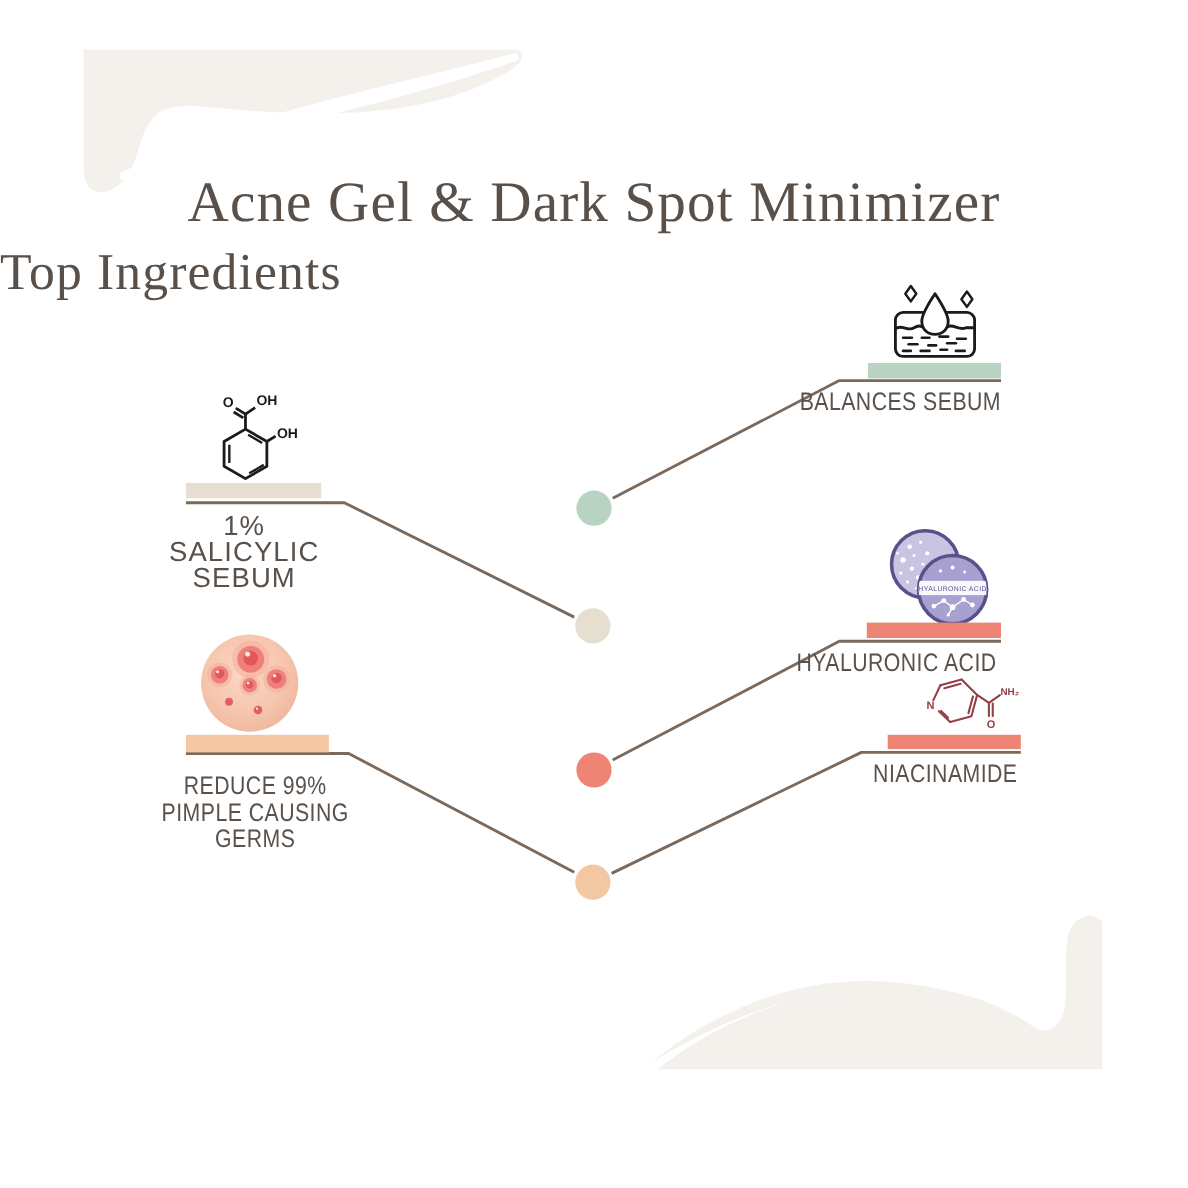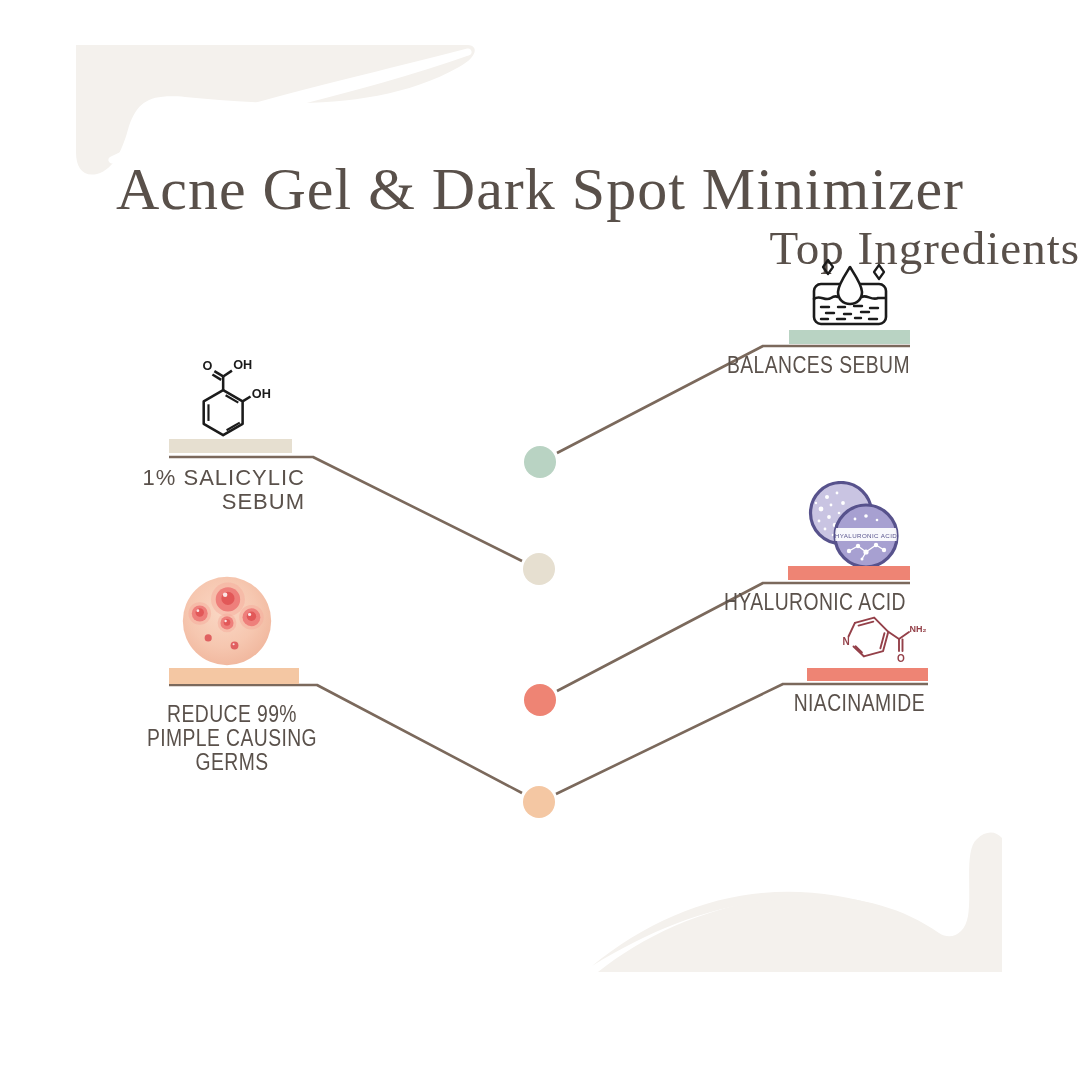--- a/index.html
+++ b/index.html
@@ -7,36 +7,36 @@
     position:relative;width:1080px;height:1080px;overflow:hidden;
     background:var(--background,#fff);
     font-family:"Liberation Sans",sans-serif;
     color:var(--label_text,#5a514b);
   }
   .abs{position:absolute;}
   svg{display:block;}
   .title{
     position:absolute;left:0;right:0;top:158px;margin:0;
     text-align:center;font-family:"Liberation Serif",serif;font-weight:400;
-    font-size:60px;line-height:1.05;letter-spacing:1px;color:var(--title_text,#59504a);
+    font-size:52px;line-height:1.05;letter-spacing:1px;color:var(--title_text,#59504a);
   }
   .subtitle{
     position:absolute;left:0;right:0;top:224px;margin:0;
-    text-align:right;font-family:"Liberation Serif",serif;font-weight:500;
+    text-align:left;font-family:"Liberation Serif",serif;font-weight:500;
     font-size:47px;line-height:1.05;letter-spacing:1px;color:var(--title_text,#59504a);
   }
   .bar{position:absolute;}
   .label{
     position:absolute;font-size:23px;line-height:24px;letter-spacing:.5px;
     color:var(--label_text,#5a514b);font-weight:400;
   }
   .cond{transform:scaleX(.84);}
   .cond.right{transform-origin:right center;text-align:right;}
   .cond.center{transform-origin:center center;text-align:center;}
-  .normal{letter-spacing:1px;font-size:22px;line-height:24px;text-align:right;}
+  .normal{letter-spacing:1px;font-size:25px;line-height:24px;text-align:center;}
 </style>
 </head>
 <body>
 
 <div class="canvas">
 
   <svg class="abs" style="left:0;top:0" width="1080" height="1080" viewBox="0 0 1080 1080">
     <g>
       <path fill="var(--blob)" d="M76,45 L468,45 C479,46 477,57 459,67
         C378,113 268,105 185,97 C150,94 138,101 129,126 C123,148 115,169 97,174

